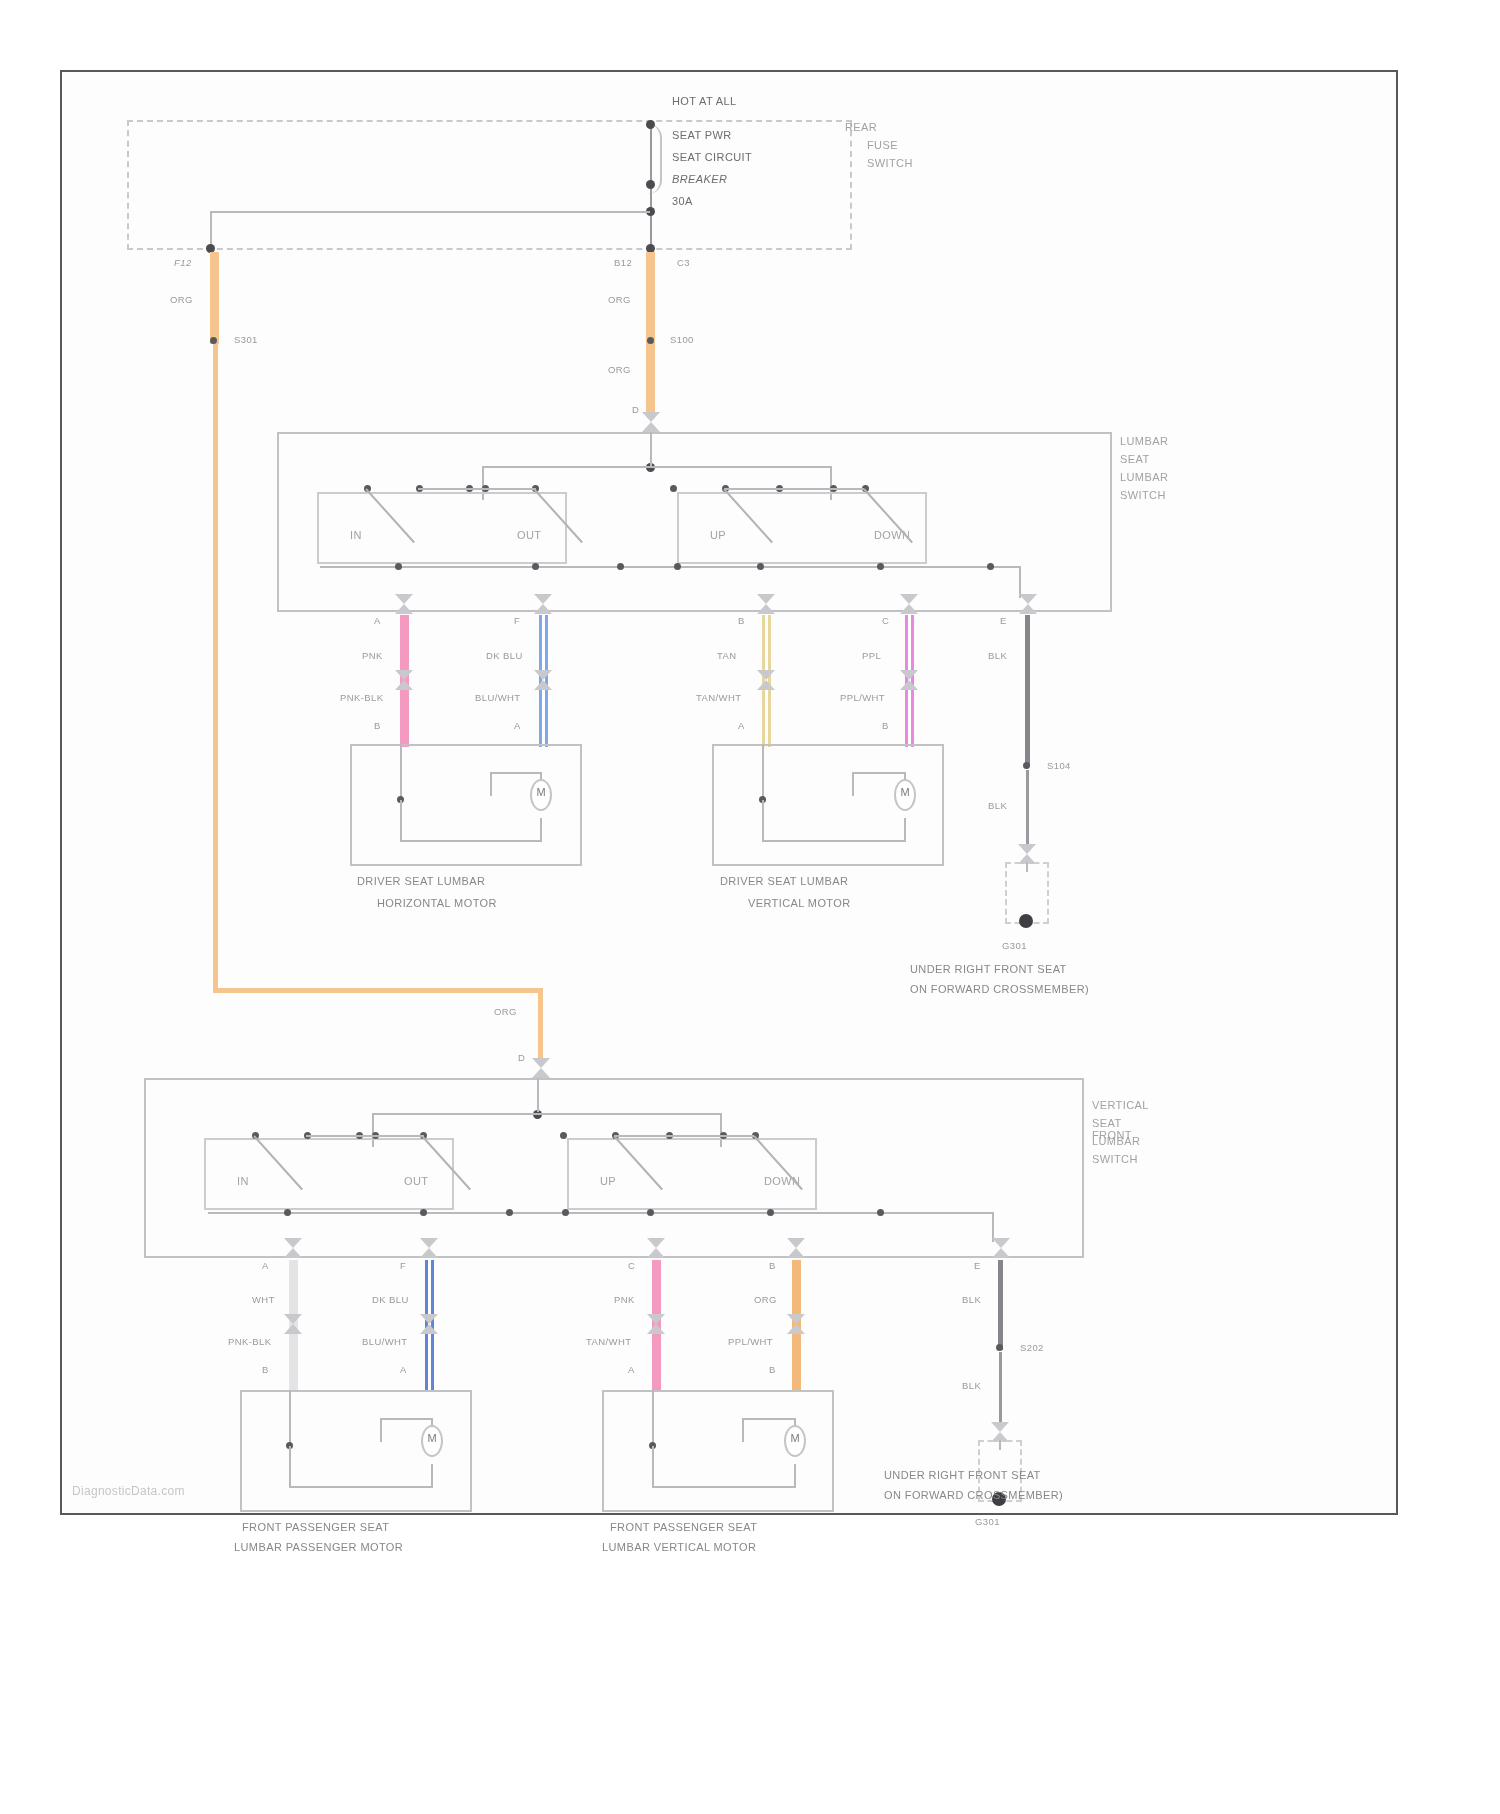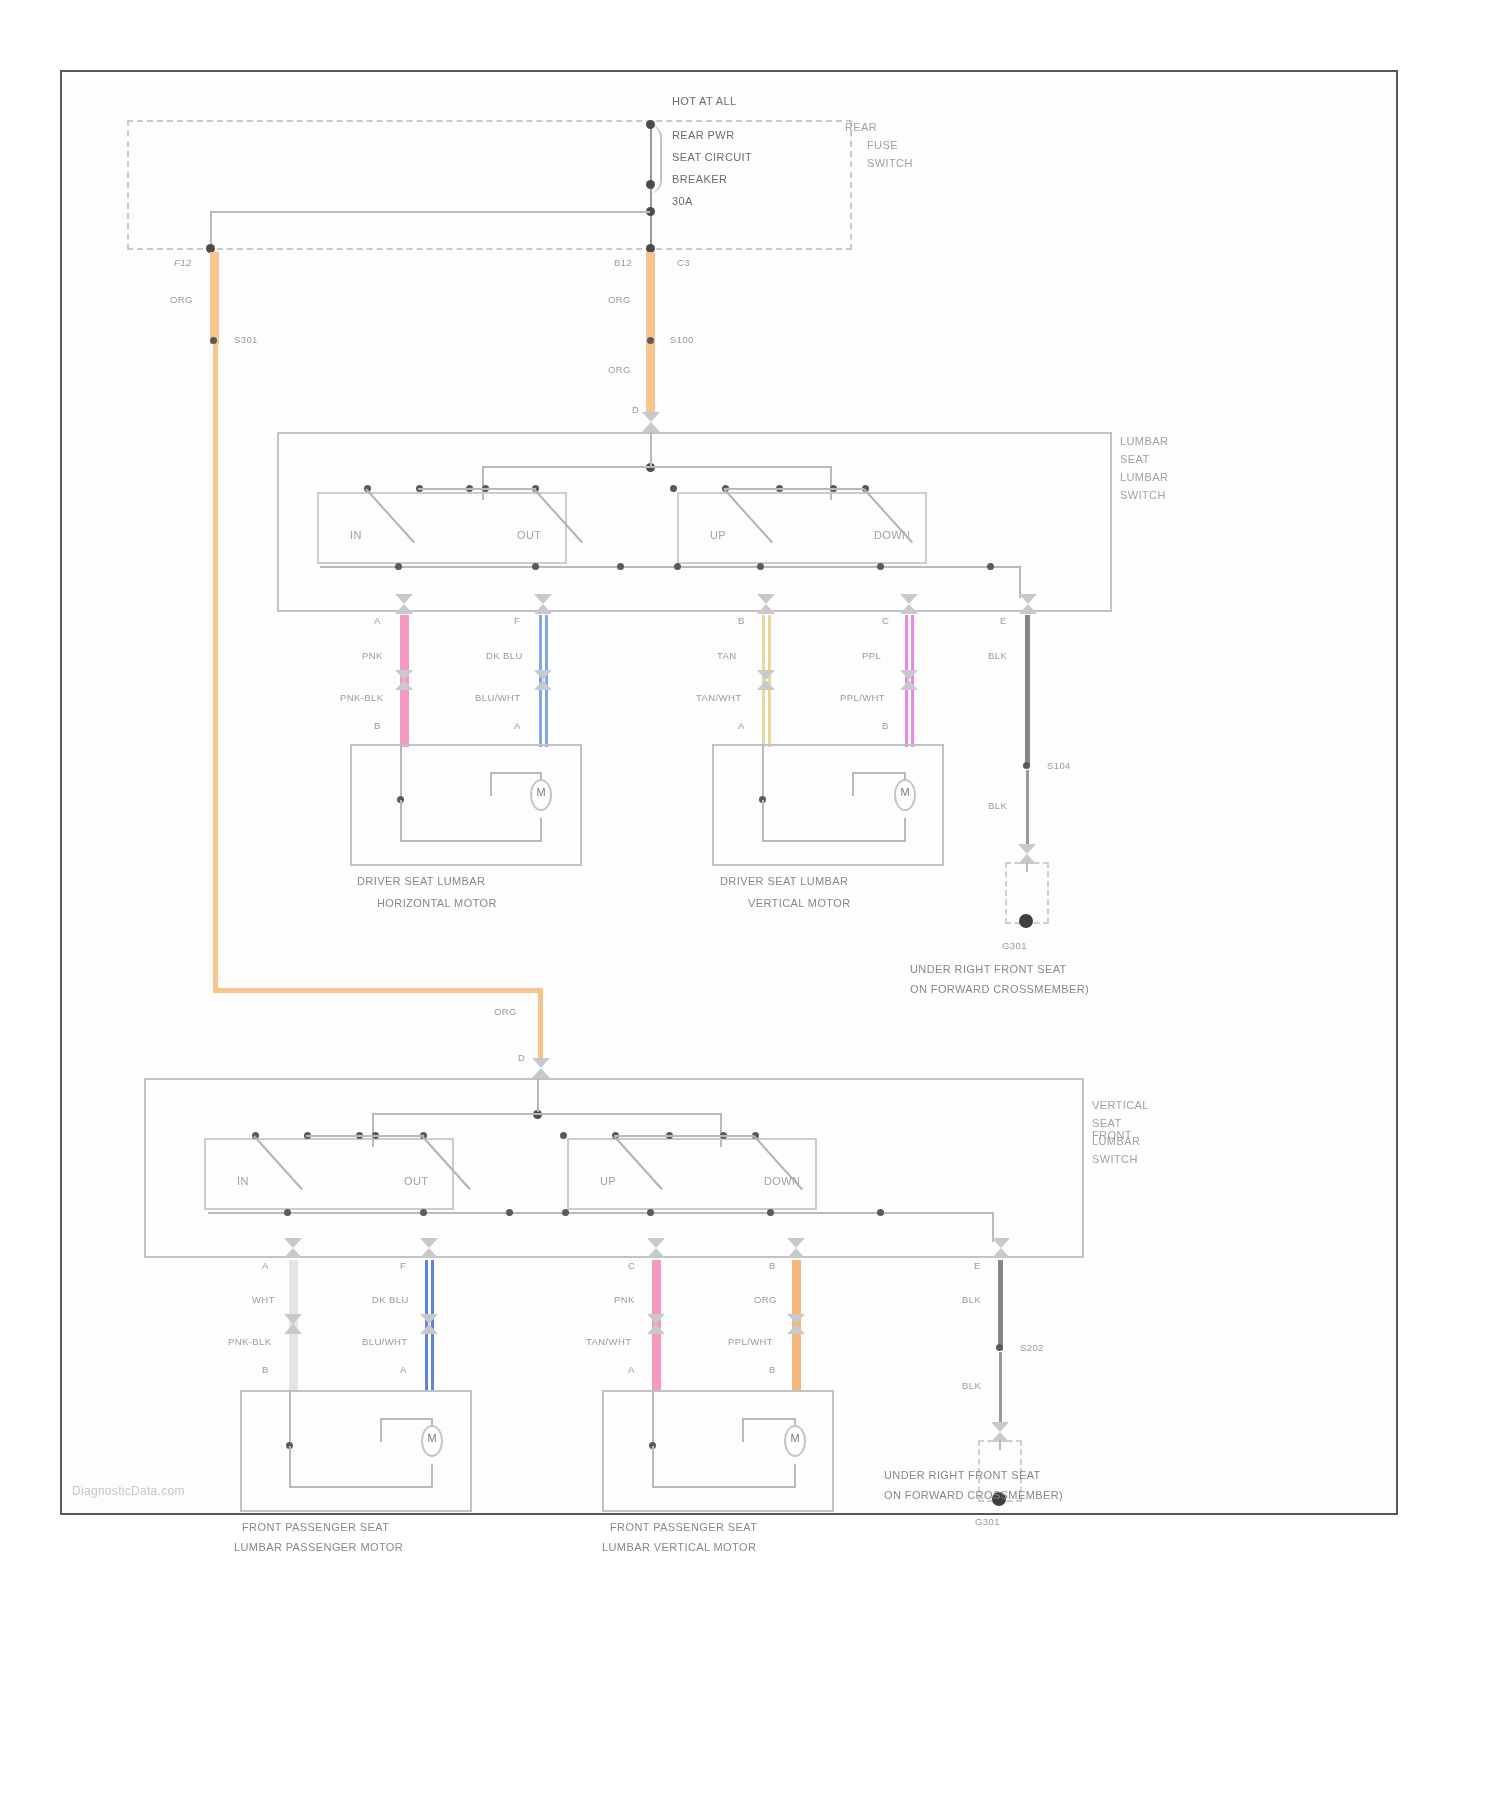--- a/index.html
+++ b/index.html
@@ -133,23 +133,23 @@
 
 <div id="sheet">
 
   <div class="dashbox" style="left:65px;top:48px;width:725px;height:130px;"></div>
 
   <div class="t dim" style="left:783px;top:48px;">REAR</div>
   <div class="t dim" style="left:805px;top:66px;">FUSE</div>
   <div class="t dim" style="left:805px;top:84px;">SWITCH</div>
 
   <div class="t dark" style="left:610px;top:22px;">HOT AT ALL</div>
-  <div class="t dark" style="left:610px;top:56px;">REAR PWR</div>
+  <div class="t dark" style="left:610px;top:56px;">SEAT PWR</div>
   <div class="t dark" style="left:610px;top:78px;">SEAT CIRCUIT</div>
-  <div class="t dark" style="left:610px;top:100px;">BREAKER</div>
+  <div class="t dark" style="left:610px;top:100px;font-style:italic;">BREAKER</div>
   <div class="t dark" style="left:610px;top:122px;">30A</div>
 
   <div class="brace" style="left:576px;top:52px;"></div>
 
   <div class="ln v dk" style="left:588px;top:48px;height:132px;"></div>
   <div class="dot" style="left:584px;top:48px;"></div>
   <div class="dot" style="left:584px;top:108px;"></div>
   <div class="dot" style="left:584px;top:135px;"></div>
   <div class="dot" style="left:584px;top:172px;"></div>
 

